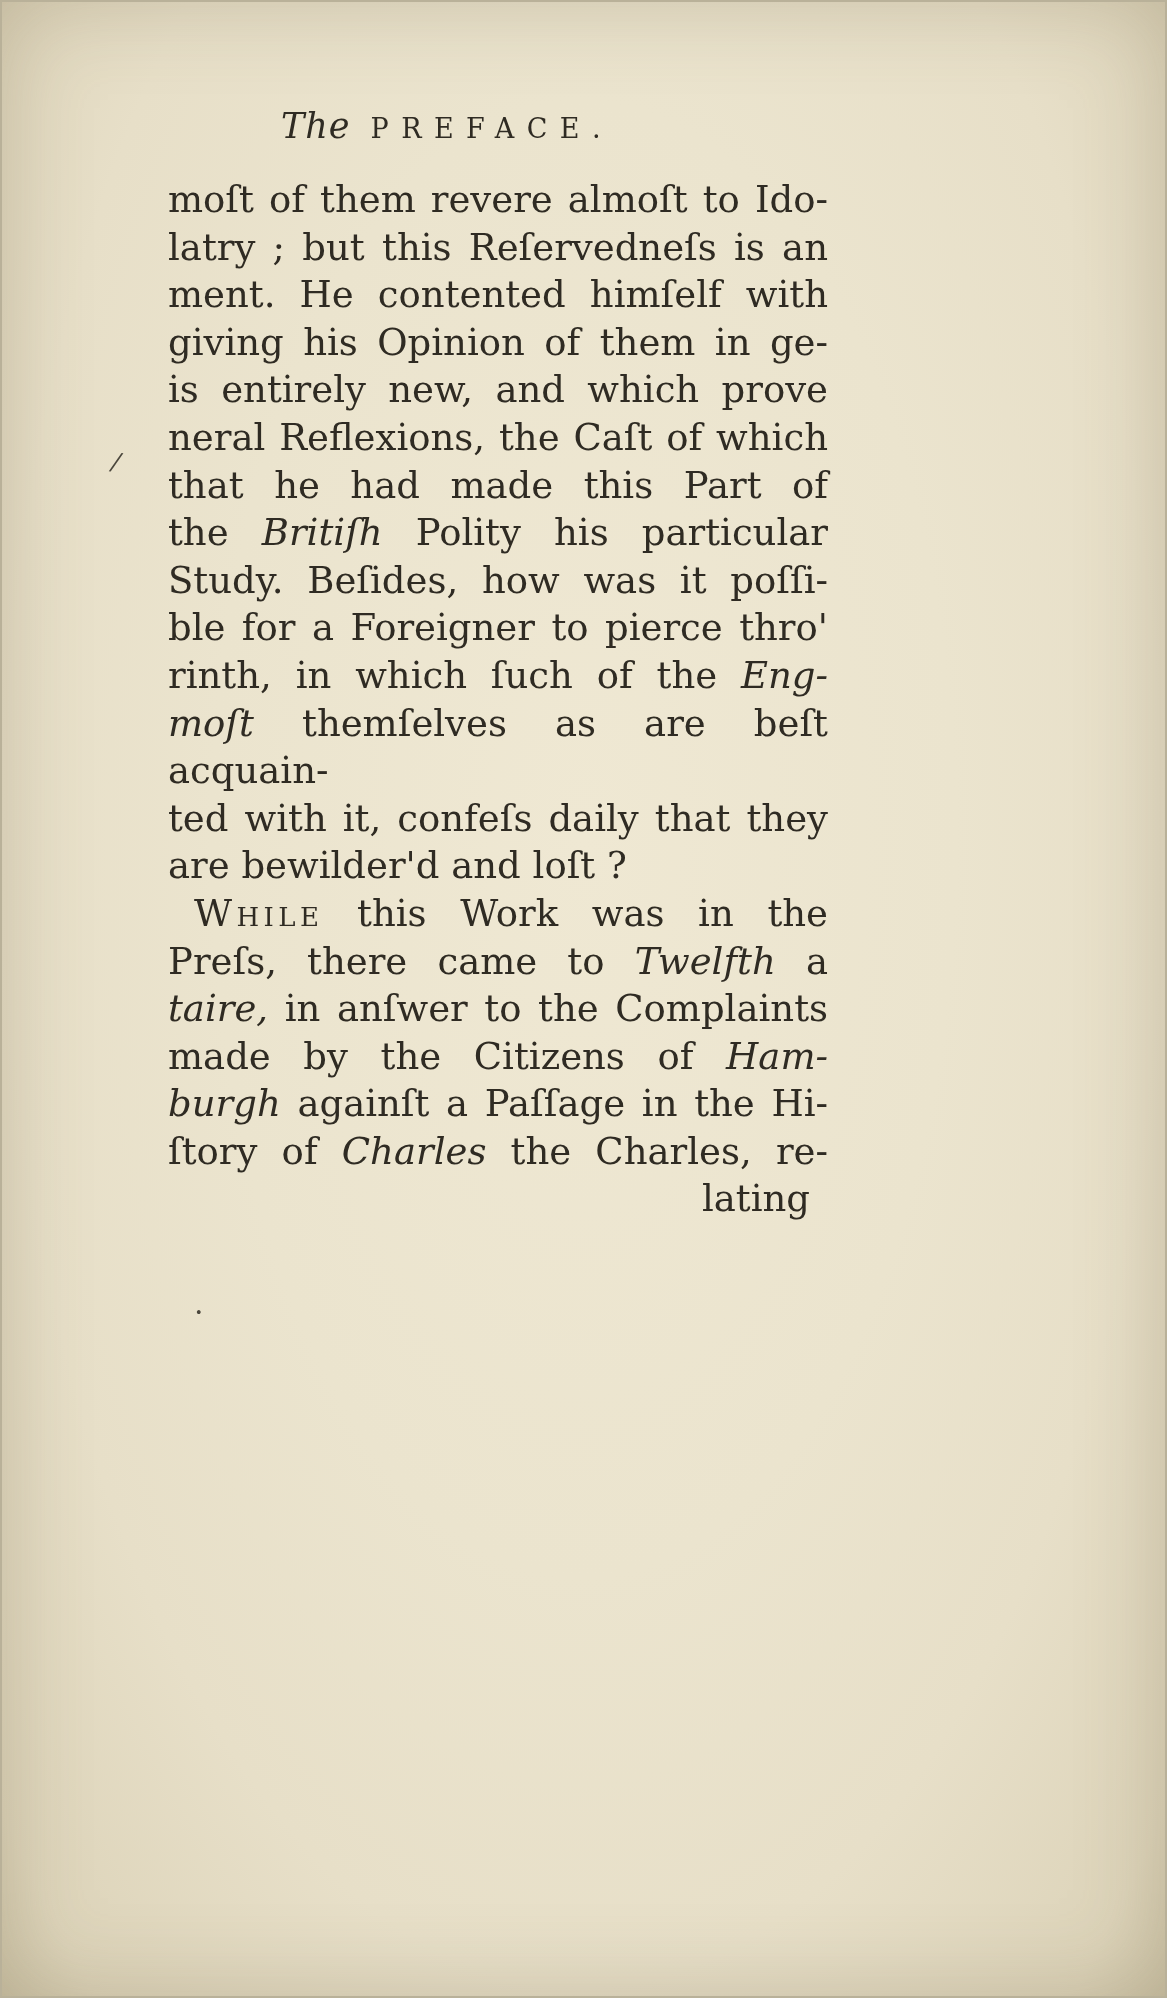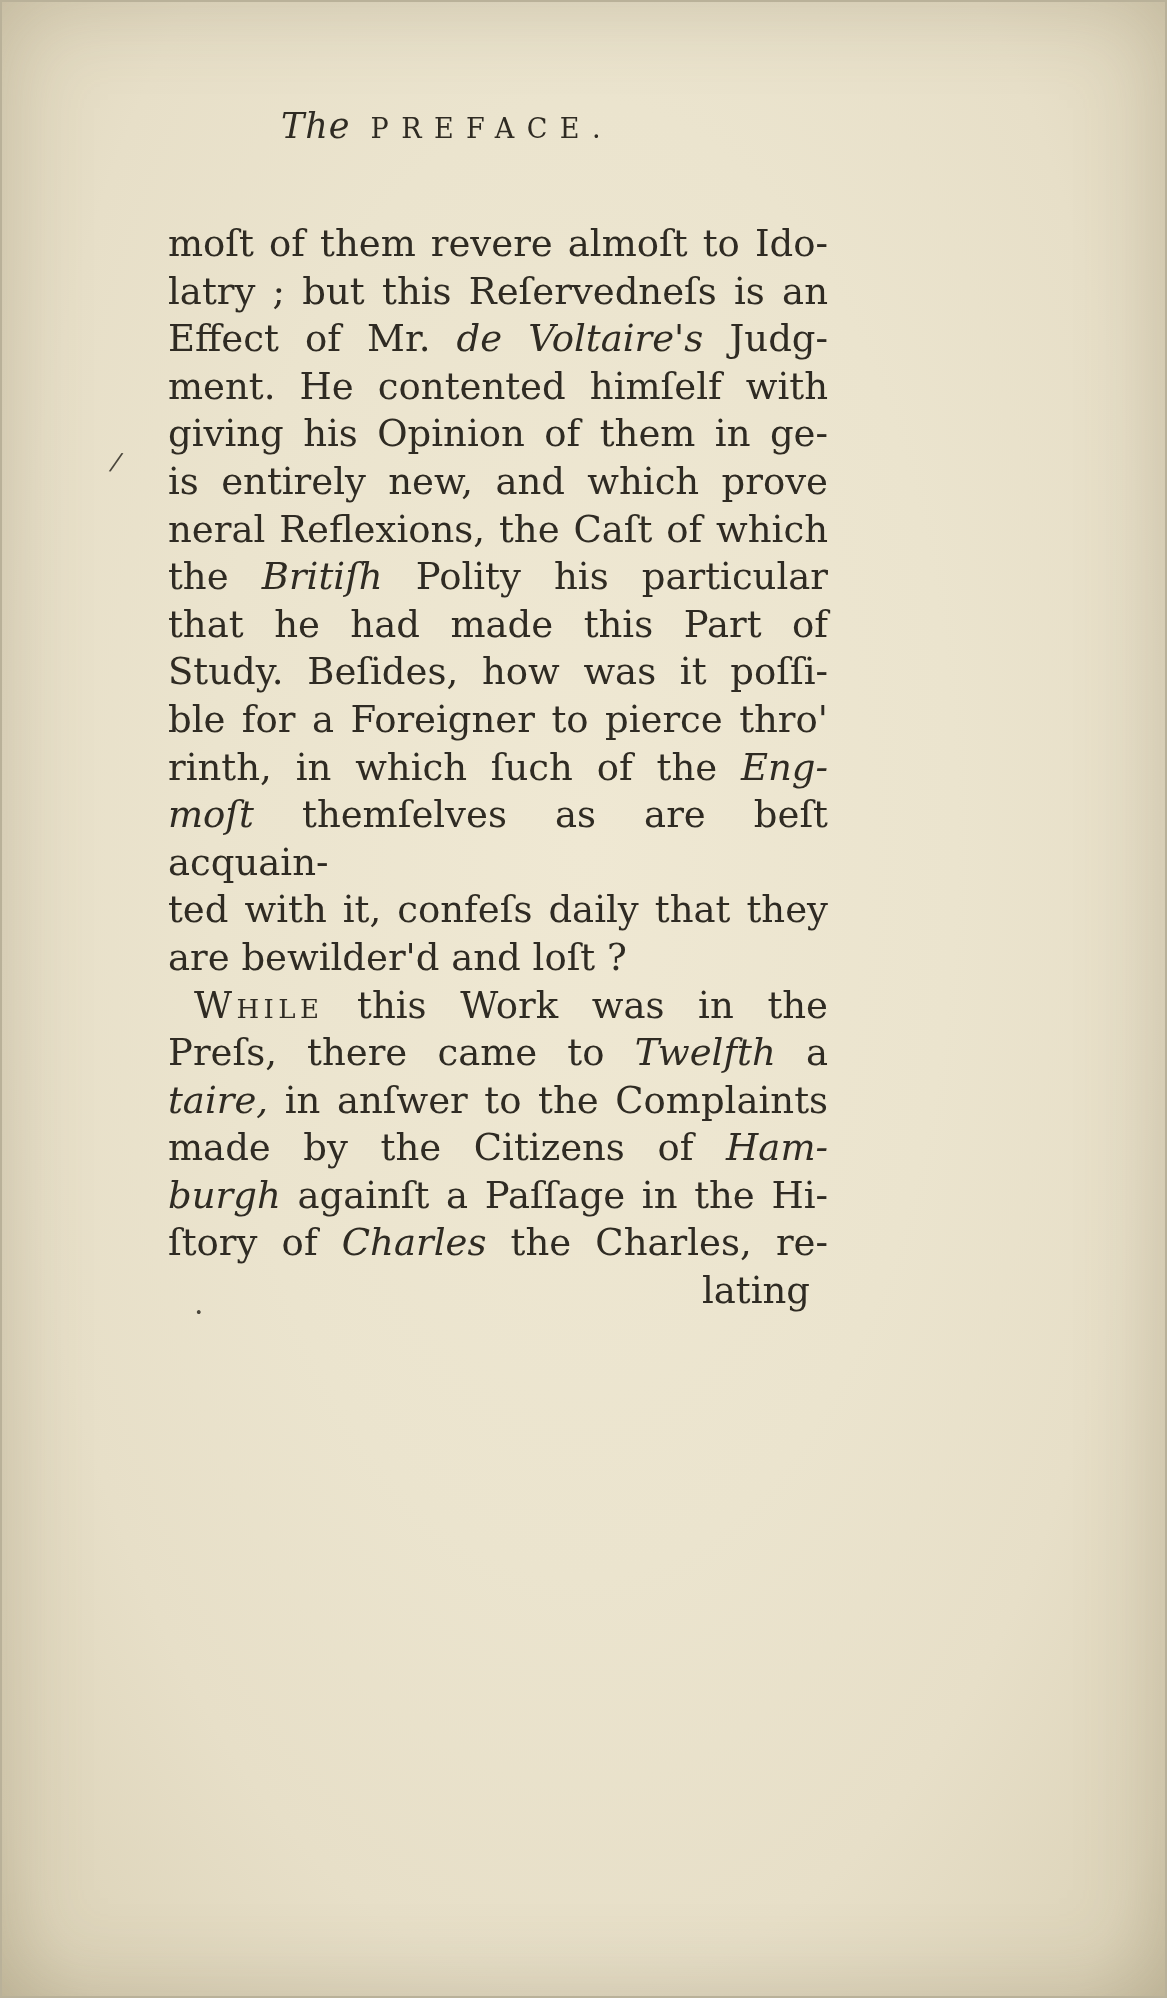--- a/index.html
+++ b/index.html
@@ -39,21 +39,20 @@
     font-size: 27px;
     letter-spacing: 0.46em;
   }
   .body-text {
     position: absolute;
     top: 176px;
     left: 168px;
     width: 660px;
     font-size: 37px;
     line-height: 47.6px;
-    margin-top: 44px;
   }
   .line {
     text-align: justify;
     text-align-last: justify;
     white-space: normal;
   }
   .line.left {
     text-align: left;
     text-align-last: left;
   }
@@ -92,27 +91,26 @@
 
   <div class="header">
     <span class="the">The</span><span class="title">PREFACE.</span>
   </div>
 
   <span class="mark slash">/</span>
 
   <div class="body-text">
       <div class="line"><span>moſt of them revere almoſt to Ido-</span></div>
       <div class="line"><span>latry ; but this Reſervedneſs is an</span></div>
-      <div class="line"><span>Effect of Mr. </span><span class="seg-italic">de Voltaire's</span><span> Judg-</span></div>
       <div class="line"><span>ment. He contented himſelf with</span></div>
       <div class="line"><span>giving his Opinion of them in ge-</span></div>
       <div class="line"><span>is entirely new, and which prove</span></div>
       <div class="line"><span>neral Reflexions, the Caſt of which</span></div>
+      <div class="line"><span>that he had made this Part of</span></div>
       <div class="line"><span>the </span><span class="seg-italic">Britiſh</span><span> Polity his particular</span></div>
-      <div class="line"><span>that he had made this Part of</span></div>
       <div class="line"><span>Study. Beſides, how was it poſſi-</span></div>
       <div class="line"><span>ble for a Foreigner to pierce thro'</span></div>
       <div class="line"><span>rinth, in which ſuch of the </span><span class="seg-italic">Eng-</span></div>
       <div class="line"><span class="seg-italic">moſt</span><span> themſelves as are beſt acquain-</span></div>
       <div class="line"><span>ted with it, confeſs daily that they</span></div>
       <div class="line left"><span>are bewilder'd and loſt ?</span></div>
       <div class="line indent"><span class="seg-smallcaps">While</span><span> this Work was in the</span></div>
       <div class="line"><span>Preſs, there came to </span><span class="seg-italic">Twelfth</span><span> a</span></div>
       <div class="line"><span class="seg-italic">taire,</span><span> in anſwer to the Complaints</span></div>
       <div class="line"><span>made by the Citizens of </span><span class="seg-italic">Ham-</span></div>

